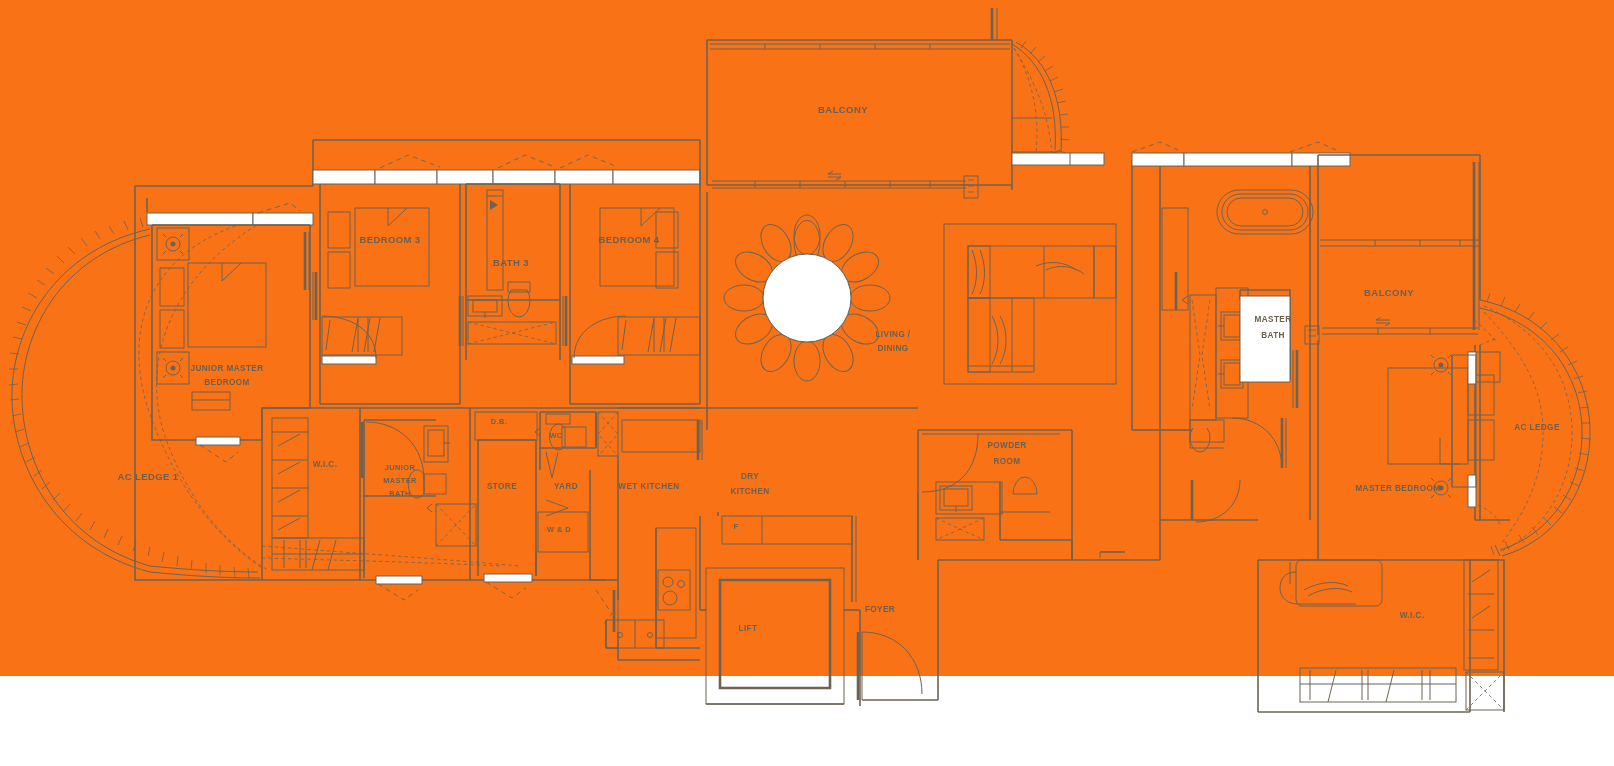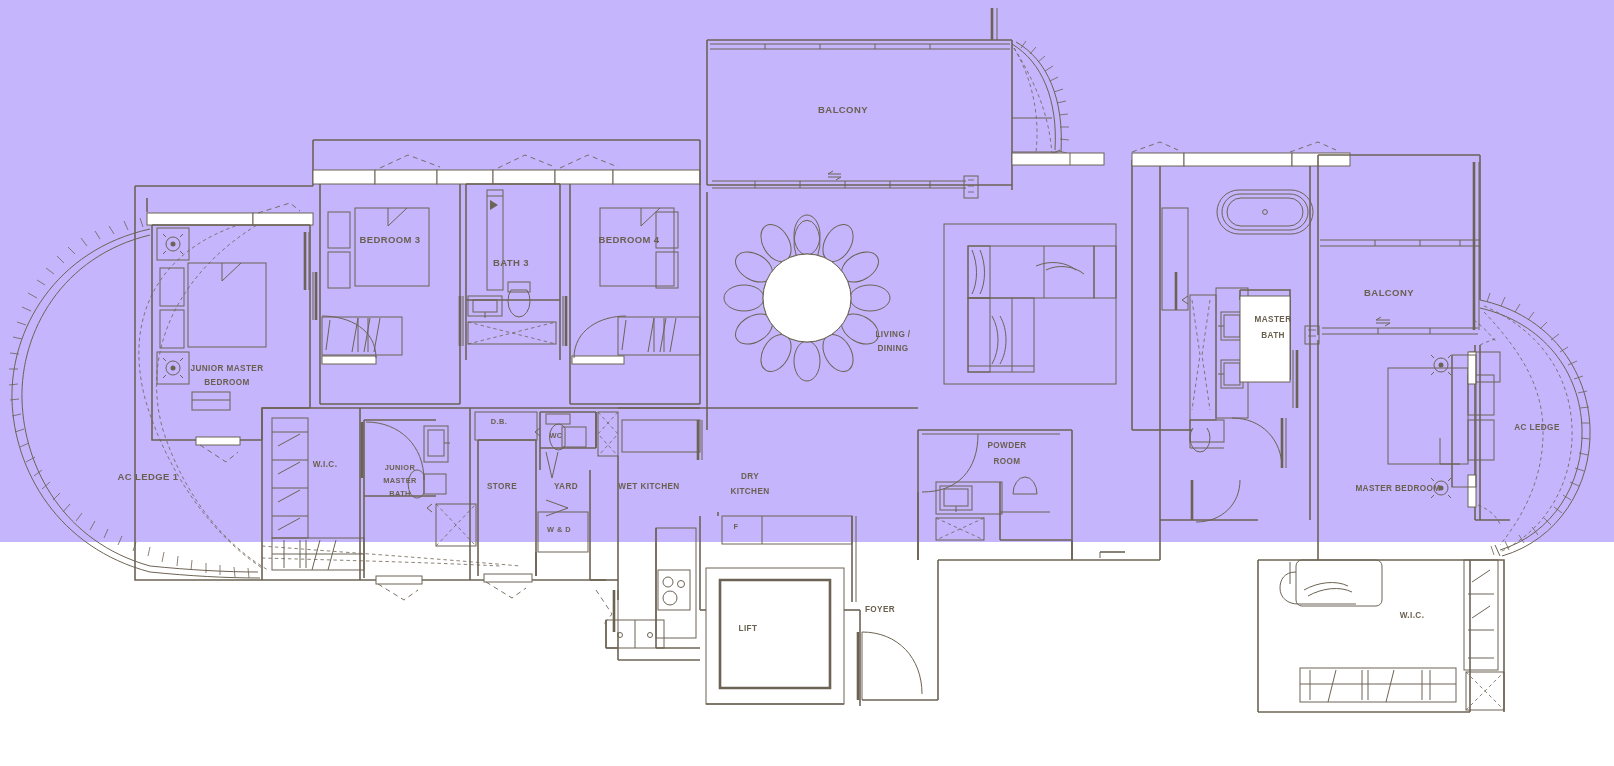--- a/index.html
+++ b/index.html
@@ -1,18 +1,18 @@
 <!DOCTYPE html>
 <html><head>
 <meta charset="utf-8">
 <title>Floor Plan</title>
 <style>
   html,body{margin:0;padding:0;background:#ffffff;}
   body{width:1614px;height:766px;overflow:hidden;font-family:"Liberation Sans",sans-serif;}
-  #plan-root{position:relative;width:1614px;height:542px;background:#c4b5fd;}
+  #plan-root{position:relative;width:1614px;height:676px;background:#f97316;}
   svg#floorplan{display:block;width:1614px;height:766px;}
   .wall{fill:none;stroke:#6d6354;stroke-width:1.6;}
   .wall-thick{fill:none;stroke:#6d6354;stroke-width:2.6;}
   .thin{fill:none;stroke:#6d6354;stroke-width:1;}
   .hair{fill:none;stroke:#6d6354;stroke-width:0.8;}
   .dash{fill:none;stroke:#6d6354;stroke-width:0.9;stroke-dasharray:5 4;}
   .dash-s{fill:none;stroke:#6d6354;stroke-width:0.8;stroke-dasharray:3.5 3;}
   .fillwall{fill:#6d6354;stroke:none;}
   .white{fill:#ffffff;stroke:#6d6354;stroke-width:1;}
   .rmlabel{fill:#6b6050;font-family:"Liberation Sans",sans-serif;font-weight:bold;font-size:9.5px;letter-spacing:0.4px;text-anchor:middle;dominant-baseline:middle;}

